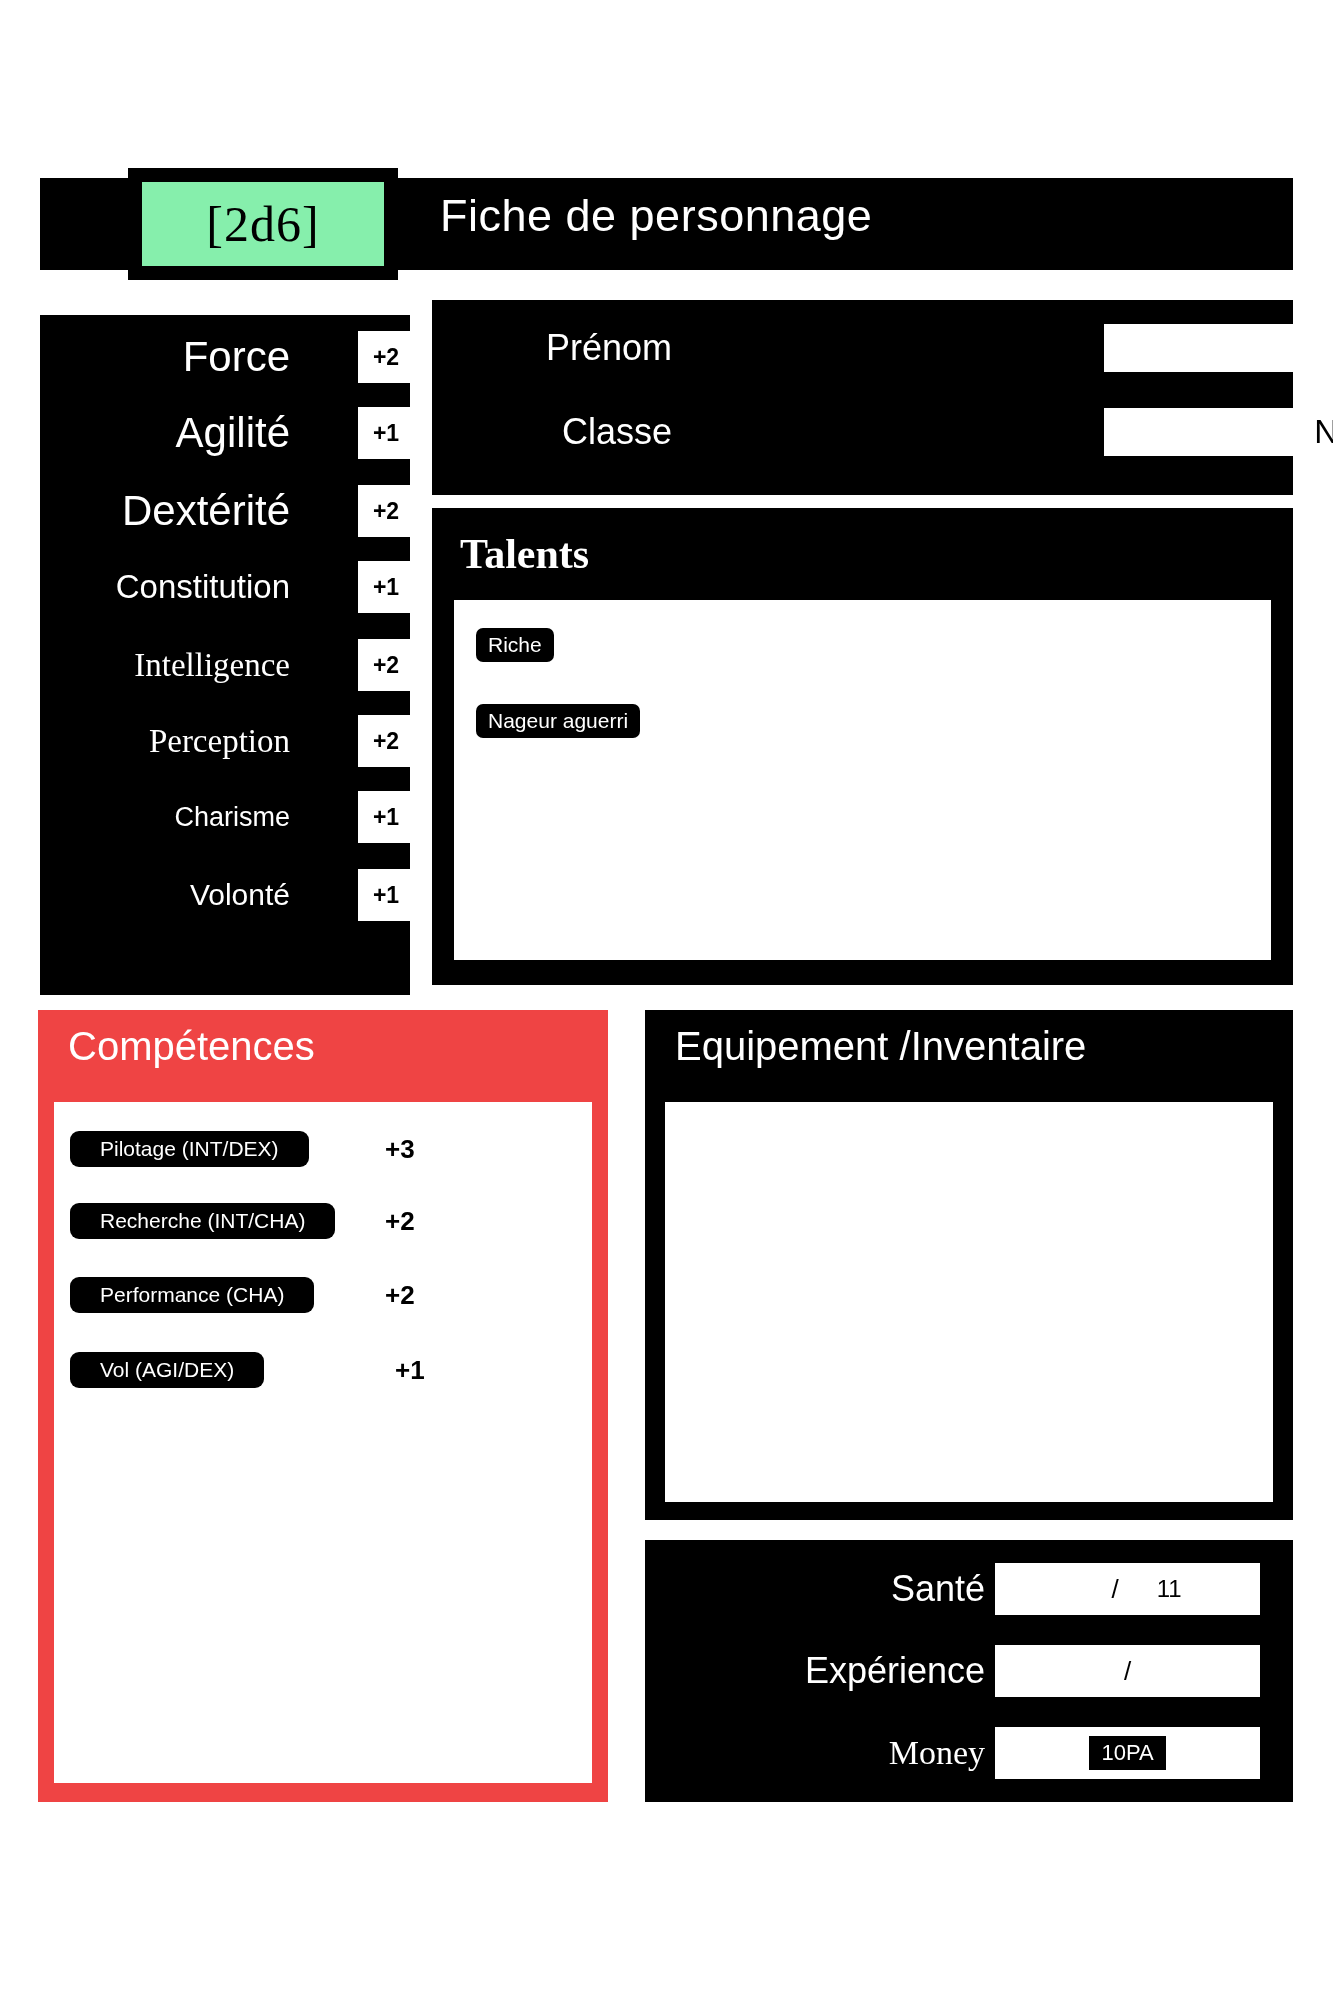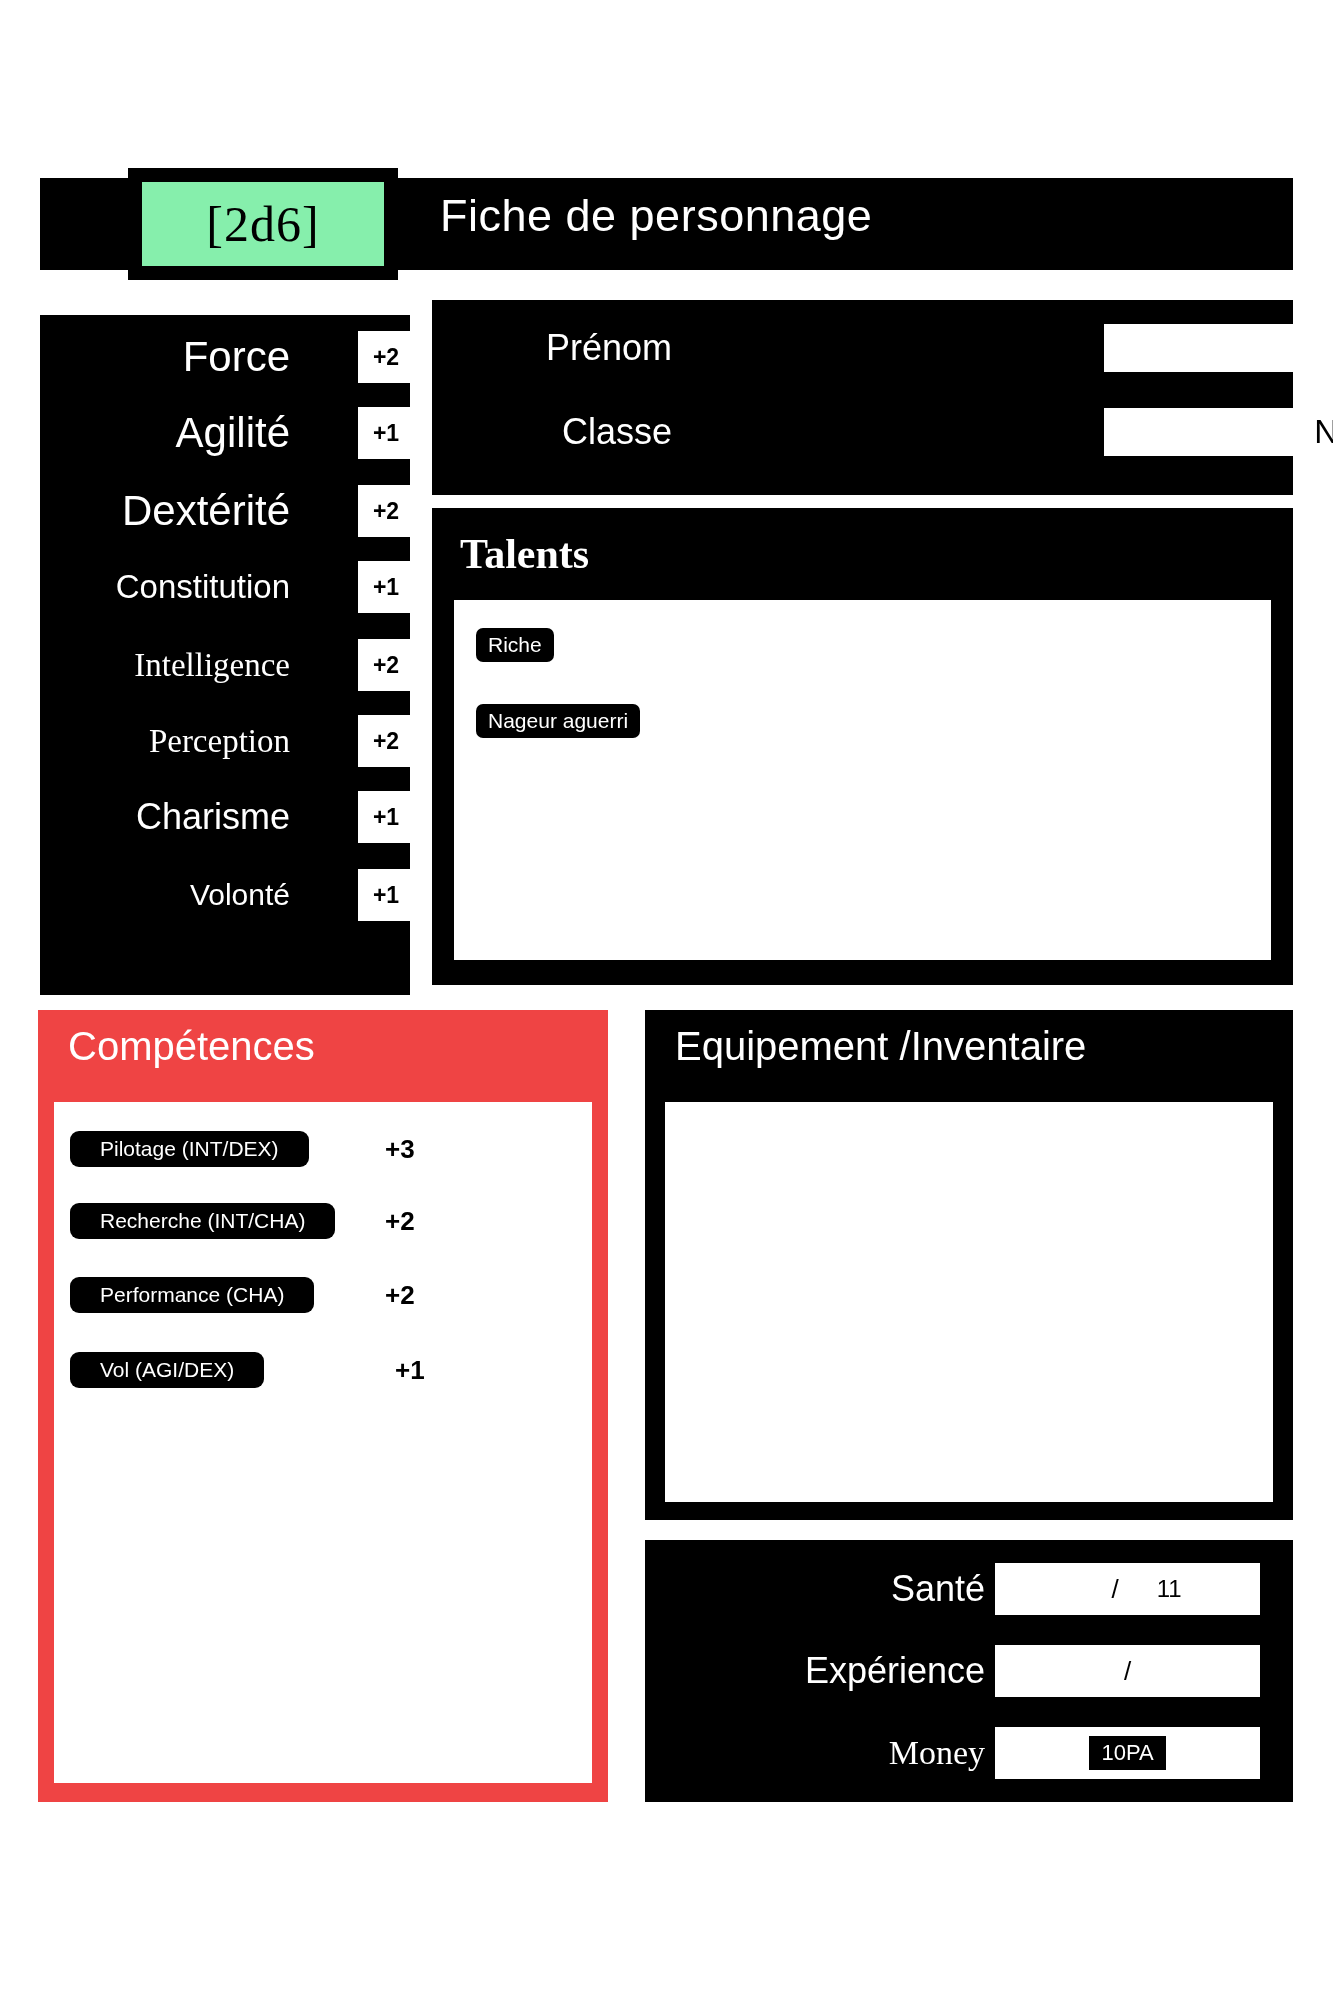--- a/index.html
+++ b/index.html
@@ -344,21 +344,21 @@
     </div>
     <div class="attr-row" style="top:312px;">
       <div class="attr-label f-serif" style="font-size:33px;">Intelligence</div>
       <div class="attr-val">+2</div>
     </div>
     <div class="attr-row" style="top:388px;">
       <div class="attr-label f-serif" style="font-size:33px;">Perception</div>
       <div class="attr-val">+2</div>
     </div>
     <div class="attr-row" style="top:464px;">
-      <div class="attr-label f-sans" style="font-size:36px;">Charisme</div>
+      <div class="attr-label f-sans" style="font-size:27px;">Charisme</div>
       <div class="attr-val">+1</div>
     </div>
     <div class="attr-row" style="top:542px;">
       <div class="attr-label f-sans" style="font-size:30px;">Volonté</div>
       <div class="attr-val">+1</div>
     </div>
   </div>
 
   <div class="identity">
     <div class="id-row" style="top:12px;">

